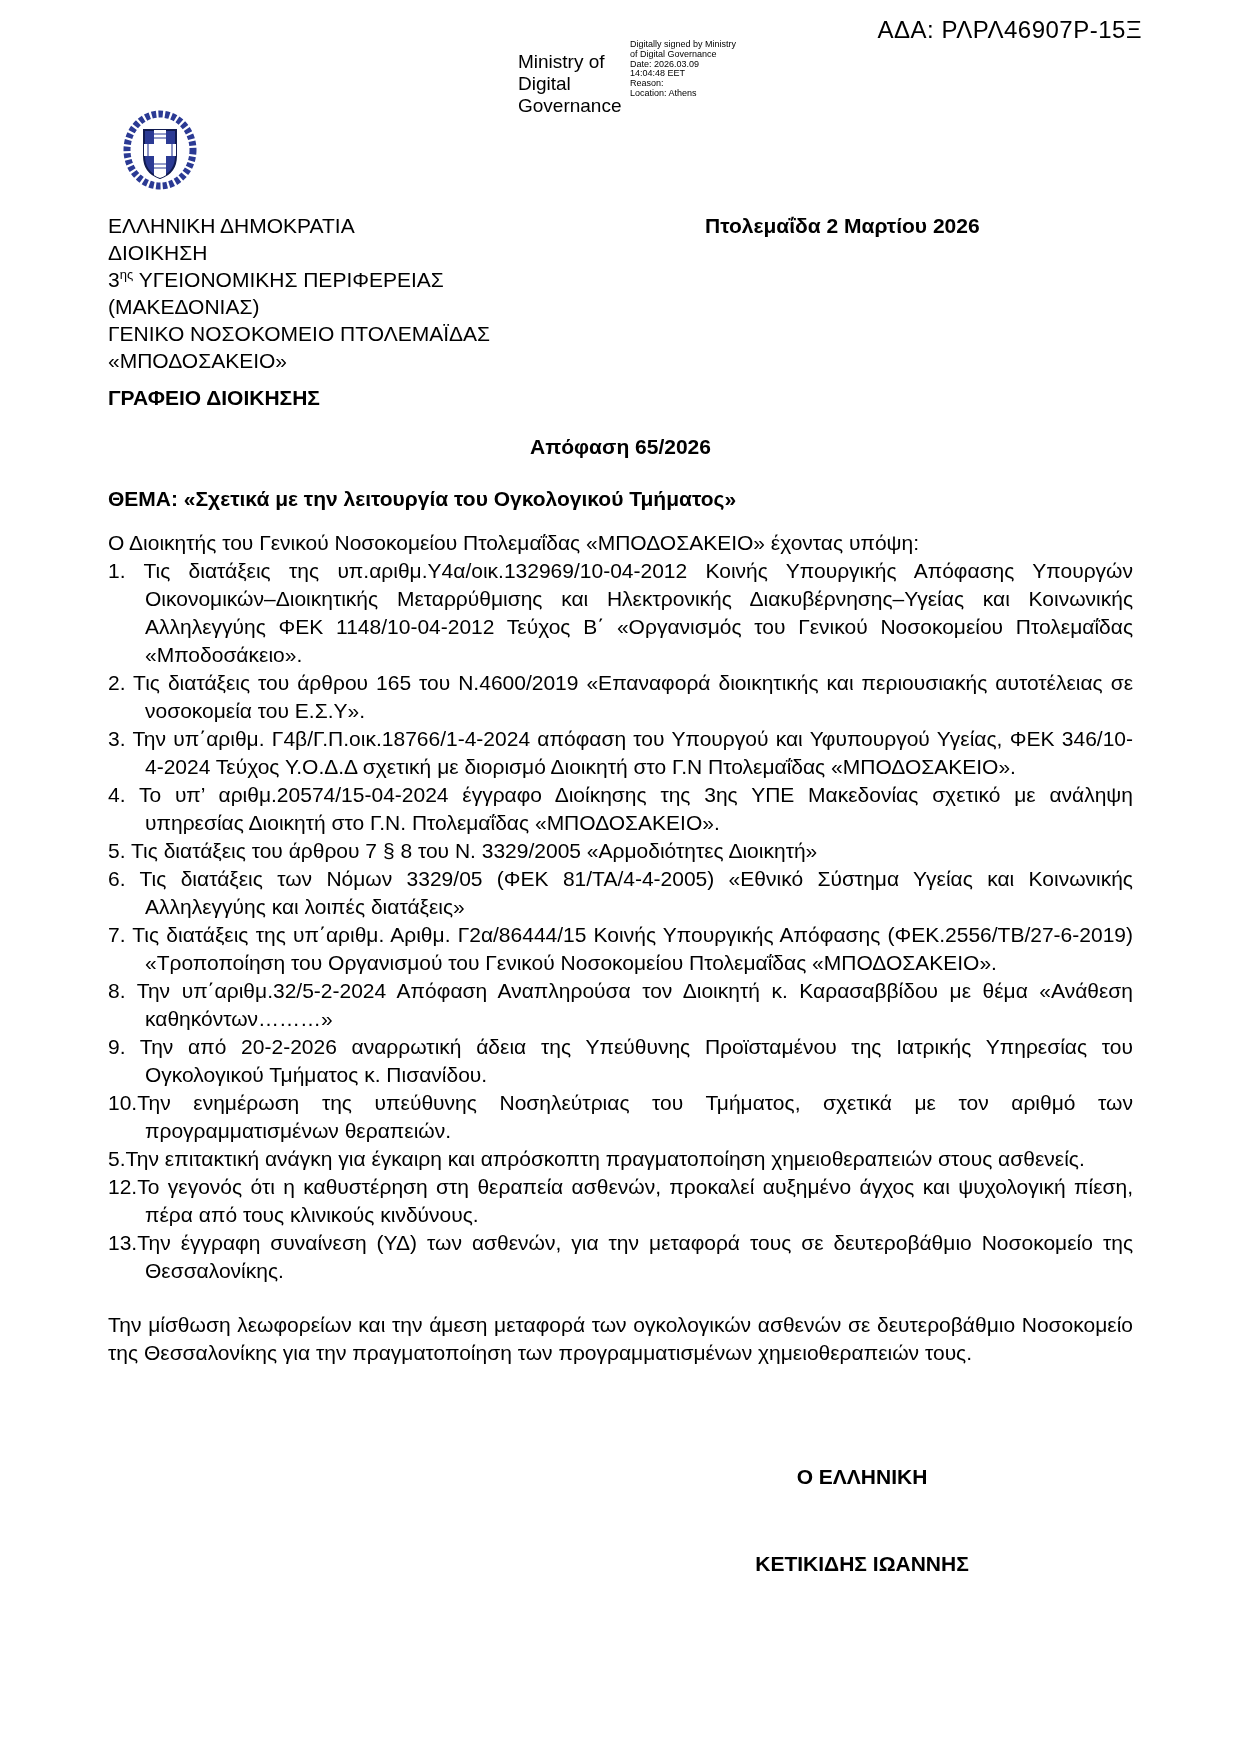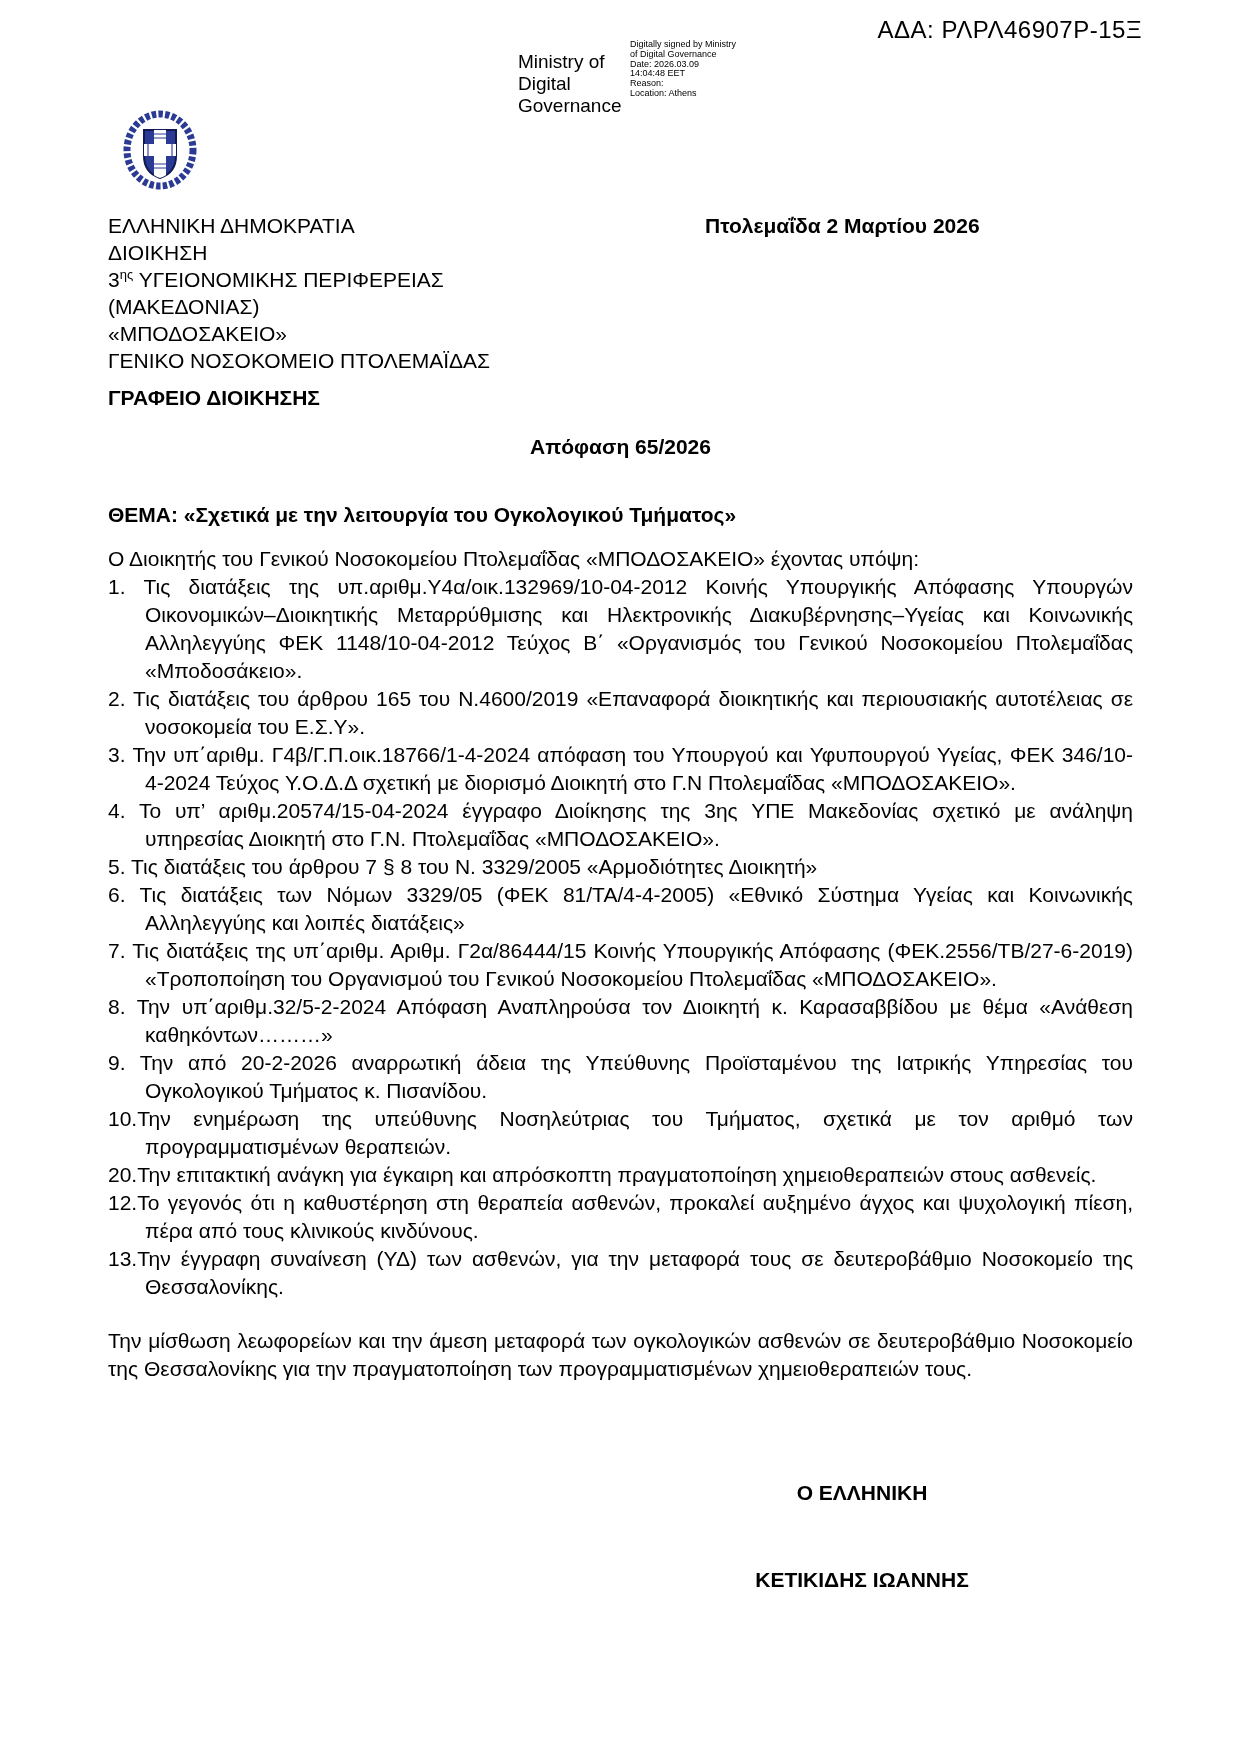--- a/index.html
+++ b/index.html
@@ -12,21 +12,21 @@
   .stamp-name{position:absolute;left:0;top:11px;width:110px;font-size:19px;line-height:22px;}
   .stamp-details{position:absolute;left:112px;top:0;font-size:9px;line-height:9.8px;white-space:nowrap;}
   .emblem{position:absolute;left:122px;top:110px;}
   .content{position:absolute;left:108px;top:212px;width:1025px;font-size:21px;line-height:28px;}
   .header-row{position:relative;}
   .header-left{font-weight:normal;line-height:27px;}
   .header-left sup{font-size:13px;line-height:0;}
   .place-date{position:absolute;left:597px;top:0;font-weight:bold;white-space:nowrap;}
   .office{font-weight:bold;line-height:27px;margin-top:10px;}
   .decision-no{font-weight:bold;text-align:center;margin-top:22px;}
-  .subject{font-weight:bold;margin-top:40px;}
+  .subject{font-weight:bold;margin-top:24px;}
   .intro{margin:16px 0 0 0;}
   .list{}
   .li{text-align:justify;padding-left:37px;text-indent:-37px;}
   .decide{font-weight:bold;text-align:center;letter-spacing:1px;margin-top:21px;}
   .decision-text{text-align:justify;margin:26px 0 0 0;}
   .signature{margin-top:96px;margin-left:554px;width:400px;text-align:center;font-weight:bold;}
   .sig-name{margin-top:59px;}
 </style>
 </head>
 <body>
@@ -72,22 +72,22 @@
   </svg>
 
   <div class="content">
 
     <div class="header-row">
       <div class="header-left">
         <div>ΕΛΛΗΝΙΚΗ ΔΗΜΟΚΡΑΤΙΑ</div>
         <div>ΔΙΟΙΚΗΣΗ</div>
         <div><span>3</span><sup>ης</sup><span> ΥΓΕΙΟΝΟΜΙΚΗΣ ΠΕΡΙΦΕΡΕΙΑΣ</span></div>
         <div>(ΜΑΚΕΔΟΝΙΑΣ)</div>
+        <div>ΓΕΝΙΚΟ ΝΟΣΟΚΟΜΕΙΟ ΠΤΟΛΕΜΑΪΔΑΣ</div>
         <div>«ΜΠΟΔΟΣΑΚΕΙΟ»</div>
-        <div>ΓΕΝΙΚΟ ΝΟΣΟΚΟΜΕΙΟ ΠΤΟΛΕΜΑΪΔΑΣ</div>
       </div>
       <div class="place-date">Πτολεμαΐδα 2 Μαρτίου 2026</div>
     </div>
 
     <div class="office">ΓΡΑΦΕΙΟ ΔΙΟΙΚΗΣΗΣ</div>
 
     <div class="decision-no">Απόφαση 65/2026</div>
 
     <div class="subject">ΘΕΜΑ: «Σχετικά με την λειτουργία του Ογκολογικού Τμήματος»</div>
 
@@ -97,21 +97,21 @@
       <div class="li">1. Τις διατάξεις της υπ.αριθμ.Υ4α/οικ.132969/10-04-2012 Κοινής Υπουργικής Απόφασης Υπουργών Οικονομικών–Διοικητικής Μεταρρύθμισης και Ηλεκτρονικής Διακυβέρνησης–Υγείας και Κοινωνικής Αλληλεγγύης ΦΕΚ 1148/10-04-2012 Τεύχος Β΄ «Οργανισμός του Γενικού Νοσοκομείου Πτολεμαΐδας «Μποδοσάκειο».</div>
       <div class="li">2. Τις διατάξεις του άρθρου 165 του Ν.4600/2019 «Επαναφορά διοικητικής και περιουσιακής αυτοτέλειας σε νοσοκομεία του Ε.Σ.Υ».</div>
       <div class="li">3. Την υπ΄αριθμ. Γ4β/Γ.Π.οικ.18766/1-4-2024 απόφαση του Υπουργού και Υφυπουργού Υγείας, ΦΕΚ 346/10-4-2024 Τεύχος Υ.Ο.Δ.Δ σχετική με διορισμό Διοικητή στο Γ.Ν Πτολεμαΐδας «ΜΠΟΔΟΣΑΚΕΙΟ».</div>
       <div class="li">4. Το υπ’ αριθμ.20574/15-04-2024 έγγραφο Διοίκησης της 3ης ΥΠΕ Μακεδονίας σχετικό με ανάληψη υπηρεσίας Διοικητή στο Γ.Ν. Πτολεμαΐδας «ΜΠΟΔΟΣΑΚΕΙΟ».</div>
       <div class="li">5. Τις διατάξεις του άρθρου 7 § 8 του Ν. 3329/2005 «Αρμοδιότητες Διοικητή»</div>
       <div class="li">6. Τις διατάξεις των Νόμων 3329/05 (ΦΕΚ 81/ΤΑ/4-4-2005) «Εθνικό Σύστημα Υγείας και Κοινωνικής Αλληλεγγύης και λοιπές διατάξεις»</div>
       <div class="li">7. Τις διατάξεις της υπ΄αριθμ. Αριθμ. Γ2α/86444/15 Κοινής Υπουργικής Απόφασης (ΦΕΚ.2556/ΤΒ/27-6-2019) «Τροποποίηση του Οργανισμού του Γενικού Νοσοκομείου Πτολεμαΐδας «ΜΠΟΔΟΣΑΚΕΙΟ».</div>
       <div class="li">8. Την υπ΄αριθμ.32/5-2-2024 Απόφαση Αναπληρούσα τον Διοικητή κ. Καρασαββίδου με θέμα «Ανάθεση καθηκόντων………»</div>
       <div class="li">9. Την από 20-2-2026 αναρρωτική άδεια της Υπεύθυνης Προϊσταμένου της Ιατρικής Υπηρεσίας του Ογκολογικού Τμήματος κ. Πισανίδου.</div>
       <div class="li">10.Την ενημέρωση της υπεύθυνης Νοσηλεύτριας του Τμήματος, σχετικά με τον αριθμό των προγραμματισμένων θεραπειών.</div>
-      <div class="li">20.Την επιτακτική ανάγκη για έγκαιρη και απρόσκοπτη πραγματοποίηση χημειοθεραπειών στους ασθενείς.</div>
+      <div class="li">5.Την επιτακτική ανάγκη για έγκαιρη και απρόσκοπτη πραγματοποίηση χημειοθεραπειών στους ασθενείς.</div>
       <div class="li">12.Το γεγονός ότι η καθυστέρηση στη θεραπεία ασθενών, προκαλεί αυξημένο άγχος και ψυχολογική πίεση, πέρα από τους κλινικούς κινδύνους.</div>
       <div class="li">13.Την έγγραφη συναίνεση (ΥΔ) των ασθενών, για την μεταφορά τους σε δευτεροβάθμιο Νοσοκομείο της Θεσσαλονίκης.</div>
     </div>
 
 
     <p class="decision-text">Την μίσθωση λεωφορείων και την άμεση μεταφορά των ογκολογικών ασθενών σε δευτεροβάθμιο Νοσοκομείο της Θεσσαλονίκης για την πραγματοποίηση των προγραμματισμένων χημειοθεραπειών τους.</p>
 
     <div class="signature">
       <div class="sig-title">Ο ΕΛΛΗΝΙΚΗ</div>
       <div class="sig-name">ΚΕΤΙΚΙΔΗΣ ΙΩΑΝΝΗΣ</div>

